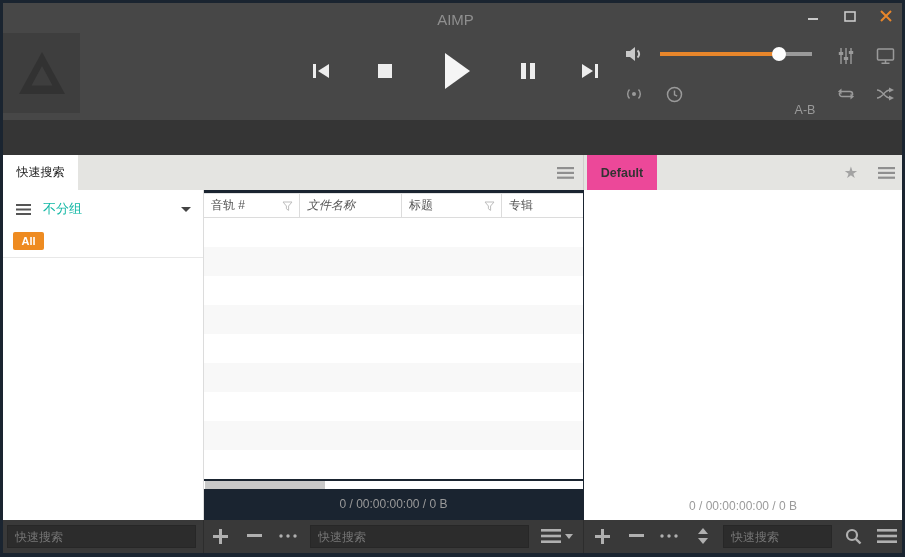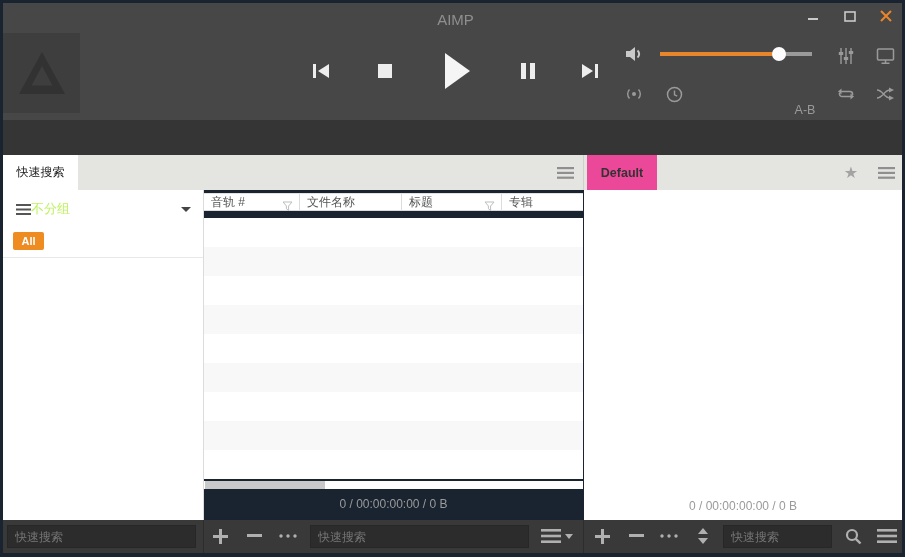--- a/index.html
+++ b/index.html
@@ -58,34 +58,34 @@
              display:flex; align-items:center; justify-content:center; cursor:pointer; }
   .pl-menu { position:absolute; left:874px; top:163px; width:24px; height:20px;
              display:flex; align-items:center; justify-content:center; cursor:pointer; }
 
   
   .tree { position:absolute; left:3px; top:190px; width:201px; height:330px; background:#fff;
           border-right:1px solid #dcdcdc; }
   .group-row { position:absolute; left:3px; top:195px; width:200px; height:28px; display:flex;
                align-items:center; cursor:pointer; }
   .group-burger { margin-left:13px; }
-  .group-label { font-size:13px; color:#bef264; }
+  .group-label { margin-left:12px; font-size:13px; color:#14b8a6; }
   .group-caret { position:absolute; right:12px; width:0; height:0;
                  border-left:5px solid transparent; border-right:5px solid transparent; border-top:5px solid #444; }
   .all-badge { position:absolute; left:13px; top:232px; width:31px; height:18px; background:#ee8b21;
                border-radius:2px; color:#fff; font-size:11px; font-weight:bold;
                display:flex; align-items:center; justify-content:center; cursor:pointer; }
   .tree-sep { position:absolute; left:3px; top:257px; width:200px; height:1px; background:#e8e8e8; }
 
   
-  .thead { position:absolute; left:204px; top:193px; width:379px; height:18px; background:#fff;
+  .thead { position:absolute; left:204px; top:193px; width:379px; height:25px; background:#fff;
            border-top:1px solid #e2e2e2; border-bottom:1px solid #dcdcdc; display:flex; }
   .th { position:relative; height:100%; border-right:1px solid #dcdcdc; display:flex; align-items:center;
         padding-left:7px; font-size:12px; color:#555; cursor:pointer; }
-  .th:nth-child(1){ width:96px; } .th:nth-child(2){ width:102px; } .th:nth-child(3){ width:100px; }
+  .th:nth-child(1){ width:96px; } .th:nth-child(2){ width:102px;font-style:italic; } .th:nth-child(3){ width:100px; }
   .th:nth-child(4){ width:81px; border-right:none; }
   .th .funnel { position:absolute; right:6px; top:7px; }
   .tbody { position:absolute; left:204px; top:218px; width:379px; height:261px;
            background:repeating-linear-gradient(to bottom,#ffffff 0 29px,#f8f8f8 29px 58px); cursor:default; }
   .hscroll { position:absolute; left:204px; top:481px; width:379px; height:8px; background:#fff; }
   .hscroll-thumb { position:absolute; left:1px; top:0; width:120px; height:8px; background:#c9c9c9; cursor:grab; }
   .lib-status { position:absolute; left:204px; top:497px; width:379px; text-align:center;
                 font-size:12px; color:#9a9a9a; }
 
   

